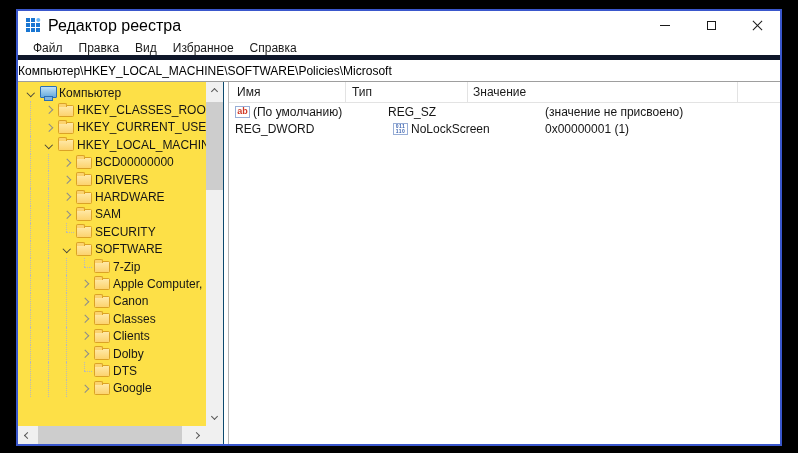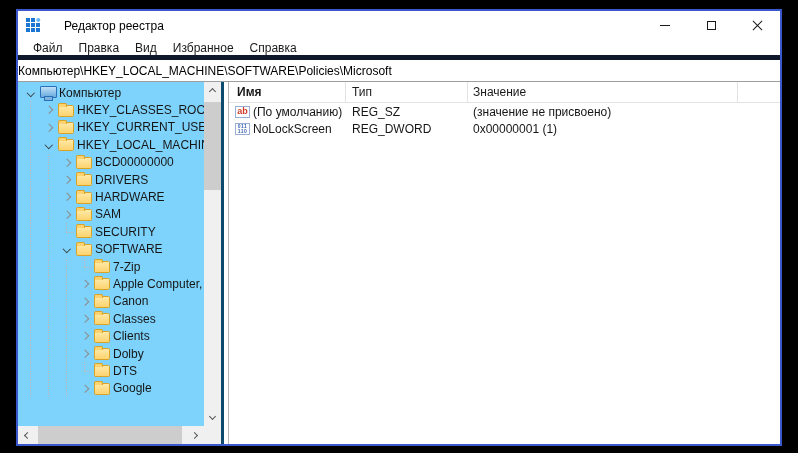--- a/index.html
+++ b/index.html
@@ -6,21 +6,21 @@
   html,body { width:798px; height:453px; background:#000; overflow:hidden;
               font-family:"Liberation Sans", sans-serif; }
   .stage { position:relative; width:798px; height:453px; background:#000; }
 
   .window { position:absolute; left:16px; top:9px; width:766px; height:437px;
             background:#fff; border:2px solid #3a57cc; display:flex; flex-direction:column; }
 
   
   .titlebar { height:29px; display:flex; align-items:center; background:#fff; flex:none; }
   .app-icon { margin-left:8px; width:15px; height:15px; flex:none; }
-  .title { margin-left:23px; font-size:12px; color:#000; flex:1; white-space:nowrap; }
+  .title { margin-left:7px; font-size:16px; color:#000; flex:1; white-space:nowrap; }
   .controls { display:flex; height:100%; flex:none; }
   .ctrl-btn { width:46px; height:100%; display:flex; align-items:center; justify-content:center; background:#fff; border:none; }
   .glyph-min { width:10px; height:1px; background:#1a1a1a; }
   .glyph-max { width:9px; height:9px; border:1px solid #1a1a1a; background:#fff; }
   .glyph-close { position:relative; width:11px; height:11px; }
   .glyph-close::before, .glyph-close::after { content:""; position:absolute; left:-1px; top:5px; width:13px; height:1px; background:#1a1a1a; }
   .glyph-close::before { transform:rotate(45deg); }
   .glyph-close::after  { transform:rotate(-45deg); }
 
   
@@ -28,22 +28,22 @@
              border-bottom:5px solid #0f172a; flex:none; }
   .menu-item { font-size:12px; color:#1a1a1a; padding:0 8px; height:100%; display:flex; align-items:center; }
 
   
   .addressbar { height:21px; display:flex; align-items:center; flex:none; }
   .addressbar input { width:100%; height:100%; border:none; outline:none; font-size:12px;
                       color:#000; font-family:inherit; background:#fff; }
 
   
   .main { flex:1; display:flex; border-top:1px solid #9e9e9e; min-height:0; }
-  .tree-panel { width:206px; flex:none; position:relative; background:#7dd3fc;
-                border-right:3px solid #0c4a6e; }
+  .tree-panel { width:206px; flex:none; position:relative; background:#fde047;
+                border-right:1px solid #0c4a6e; }
   .panel-gap { width:4px; flex:none; background:#fff; }
   .values-panel { flex:1; background:#fff; border-left:1px solid #b4b4b4; overflow:hidden; }
 
   
   .tree-rows { position:absolute; left:0; top:0; right:17px; bottom:18px; overflow:hidden; padding-left:4px; padding-top:2px; }
   .tree-row { height:17.4px; display:flex; align-items:center; white-space:nowrap; overflow:hidden; }
   .guide { width:18px; height:100%; flex:none; position:relative; }
   .guide.line::after { content:""; position:absolute; left:8px; top:0; bottom:0; border-left:1px dotted #b9b9b9; }
   .chev-cell { width:18px; height:100%; flex:none; position:relative; display:flex; align-items:center; justify-content:center; }
   .chev { display:inline-block; width:5.5px; height:5.5px; border-right:1.4px solid #8d8d8d; border-bottom:1.4px solid #8d8d8d; }
@@ -63,25 +63,25 @@
   .icon-computer { width:16px; height:13px; flex:none; position:relative; }
   .icon-computer::before { content:""; position:absolute; left:0; top:0; width:15px; height:10px;
                  border:1px solid #2a6fb8; background:linear-gradient(180deg,#bfe0f7,#68abdd); border-radius:1px; }
   .icon-computer::after { content:""; position:absolute; left:4px; top:10px; width:7px; height:3px;
                  background:#7fb4e0; border:1px solid #2a6fb8; }
 
   
   .val-header { display:flex; height:21px; border-bottom:1px solid #e3e3e3; align-items:center; }
   .val-hcell { font-size:12px; color:#1a1a1a; height:100%; display:flex; align-items:center;
                border-right:1px solid #e3e3e3; flex:none; }
-  .hc-name  { width:117px; padding-left:8px;font-weight:bold; }
+  .hc-name  { width:117px; padding-left:8px; }
   .hc-type  { width:122px; padding-left:6px; }
   .hc-value { width:270px; padding-left:5px; }
   .hc-rest  { flex:1; border-right:none; }
-  .val-row { display:flex; height:17.5px; align-items:center; }
+  .val-row { display:flex; height:17.5px; align-items:center;gap:36px; }
   .val-cell { font-size:12px; color:#161616; white-space:nowrap; overflow:hidden; flex:none; display:flex; align-items:center; }
   .vc-name  { width:117px; padding-left:6px; }
   .vc-type  { width:122px; padding-left:6px; }
   .vc-value { width:270px; padding-left:5px; }
   .icon-reg { width:15px; height:12px; flex:none; border:1px solid #98aed6; background:#fff;
               margin-right:3px; display:flex; align-items:center; justify-content:center; position:relative; }
   .icon-reg.sz::before { content:"ab"; font-size:9px; font-weight:bold; color:#cf3a28; line-height:1; }
   .icon-reg.dword::before { content:"011\A 110"; white-space:pre; font-size:5px; line-height:5px;
               color:#3a62b0; font-weight:bold; letter-spacing:0.5px; }
 
@@ -344,25 +344,25 @@
         <div>
             <div class="val-row">
               <span class="val-cell vc-name">
                 <span class="icon-reg sz"></span>
                 <span>(По умолчанию)</span>
               </span>
               <span class="val-cell vc-type">REG_SZ</span>
               <span class="val-cell vc-value">(значение не присвоено)</span>
             </div>
             <div class="val-row">
+              <span class="val-cell vc-type">REG_DWORD</span>
               <span class="val-cell vc-name">
                 <span class="icon-reg dword"></span>
                 <span>NoLockScreen</span>
               </span>
-              <span class="val-cell vc-type">REG_DWORD</span>
               <span class="val-cell vc-value">0x00000001 (1)</span>
             </div>
           </div>
       </div>
 
     </div>
   </div>
 </div>
 
 </body></html>

